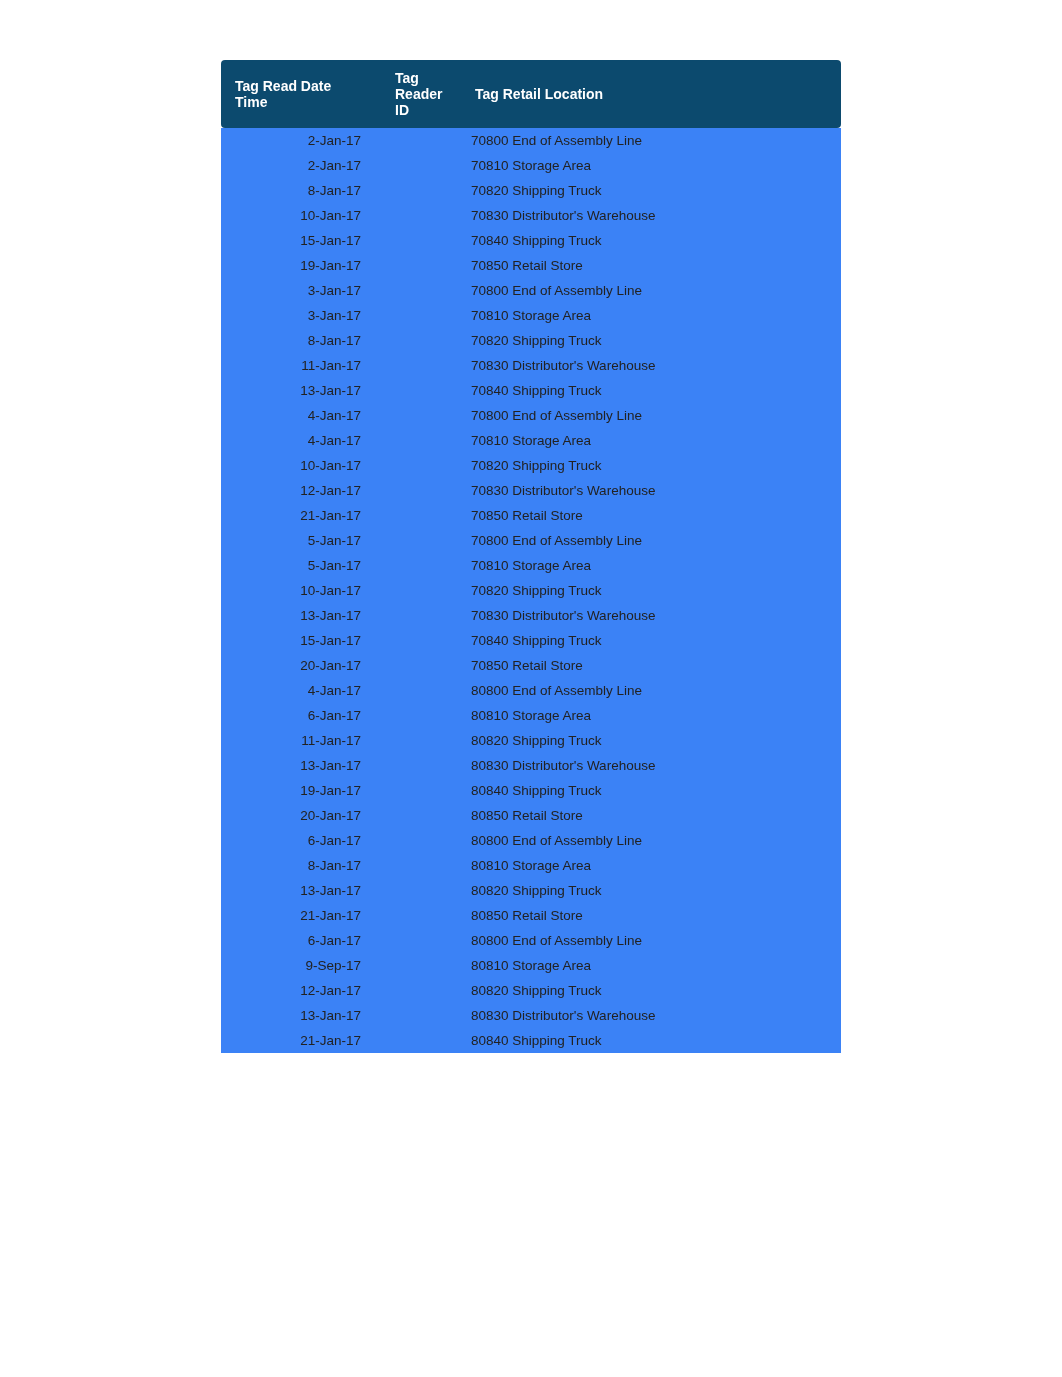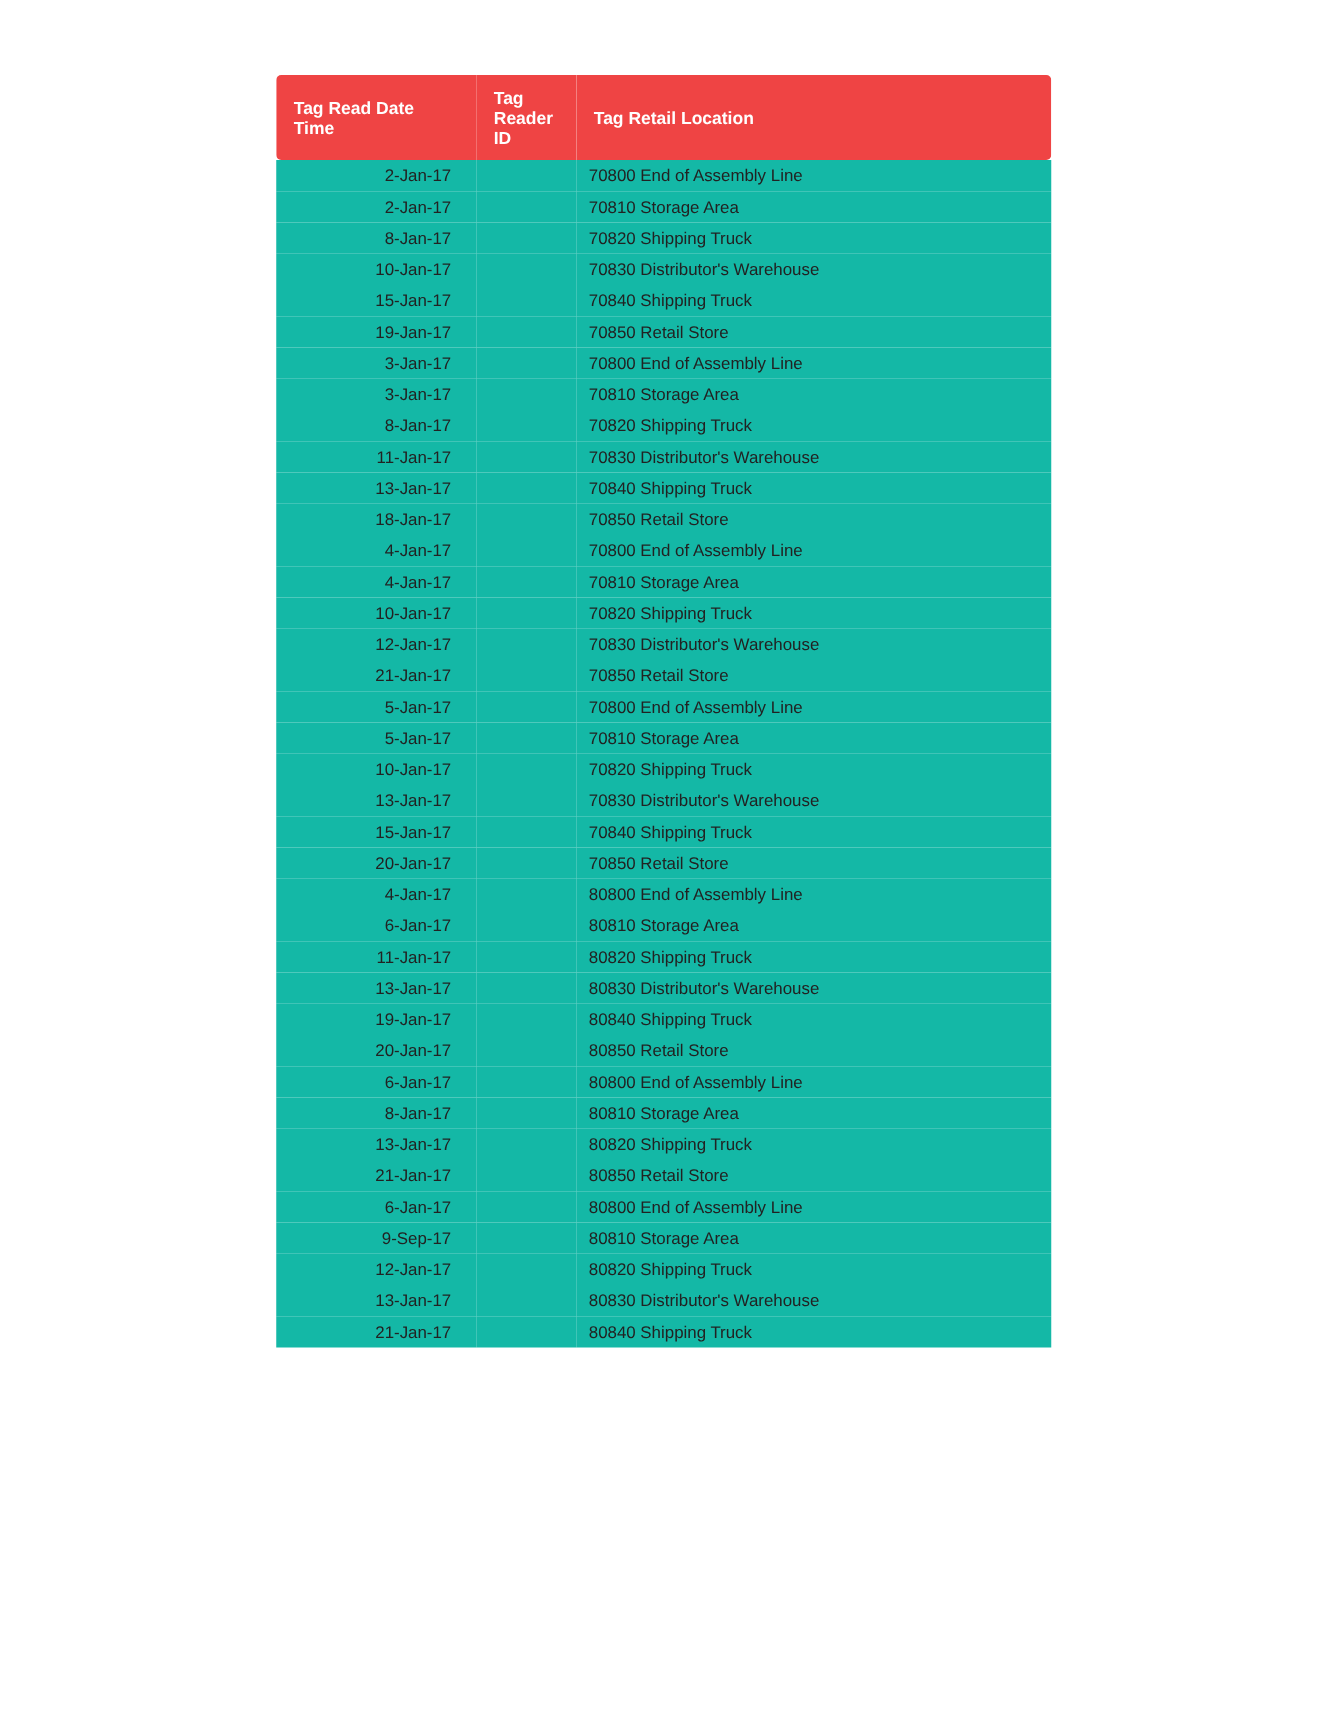--- a/index.html
+++ b/index.html
@@ -22,41 +22,41 @@
       width: 620px;
       margin: 0 auto;
     }
 
     table {
       width: 100%;
       border-collapse: collapse;
     }
 
     thead tr {
-      background-color: #ef4444;
+      background-color: #0c4a6e;
     }
 
     thead th {
       color: #ffffff;
       font-weight: bold;
       padding: 10px 14px;
       text-align: left;
       font-size: 14px;
     }
 
     thead th:first-child {
       border-radius: 4px 0 0 4px;
     }
 
     thead th:last-child {
       border-radius: 0 4px 4px 0;
     }
 
     tbody tr {
-      background-color: #14b8a6;
+      background-color: #3b82f6;
     }
 
     tbody td {
       padding: 5px 14px;
       font-size: 13.5px;
       color: #222;
     }
 
     tbody td:first-child {
       text-align: right;
@@ -136,25 +136,20 @@
           <td>11-Jan-17</td>
           <td></td>
           <td>70830 Distributor's Warehouse</td>
         </tr>
         <tr>
           <td>13-Jan-17</td>
           <td></td>
           <td>70840 Shipping Truck</td>
         </tr>
         <tr>
-          <td>18-Jan-17</td>
-          <td></td>
-          <td>70850 Retail Store</td>
-        </tr>
-        <tr>
           <td>4-Jan-17</td>
           <td></td>
           <td>70800 End of Assembly Line</td>
         </tr>
         <tr>
           <td>4-Jan-17</td>
           <td></td>
           <td>70810 Storage Area</td>
         </tr>
         <tr>

